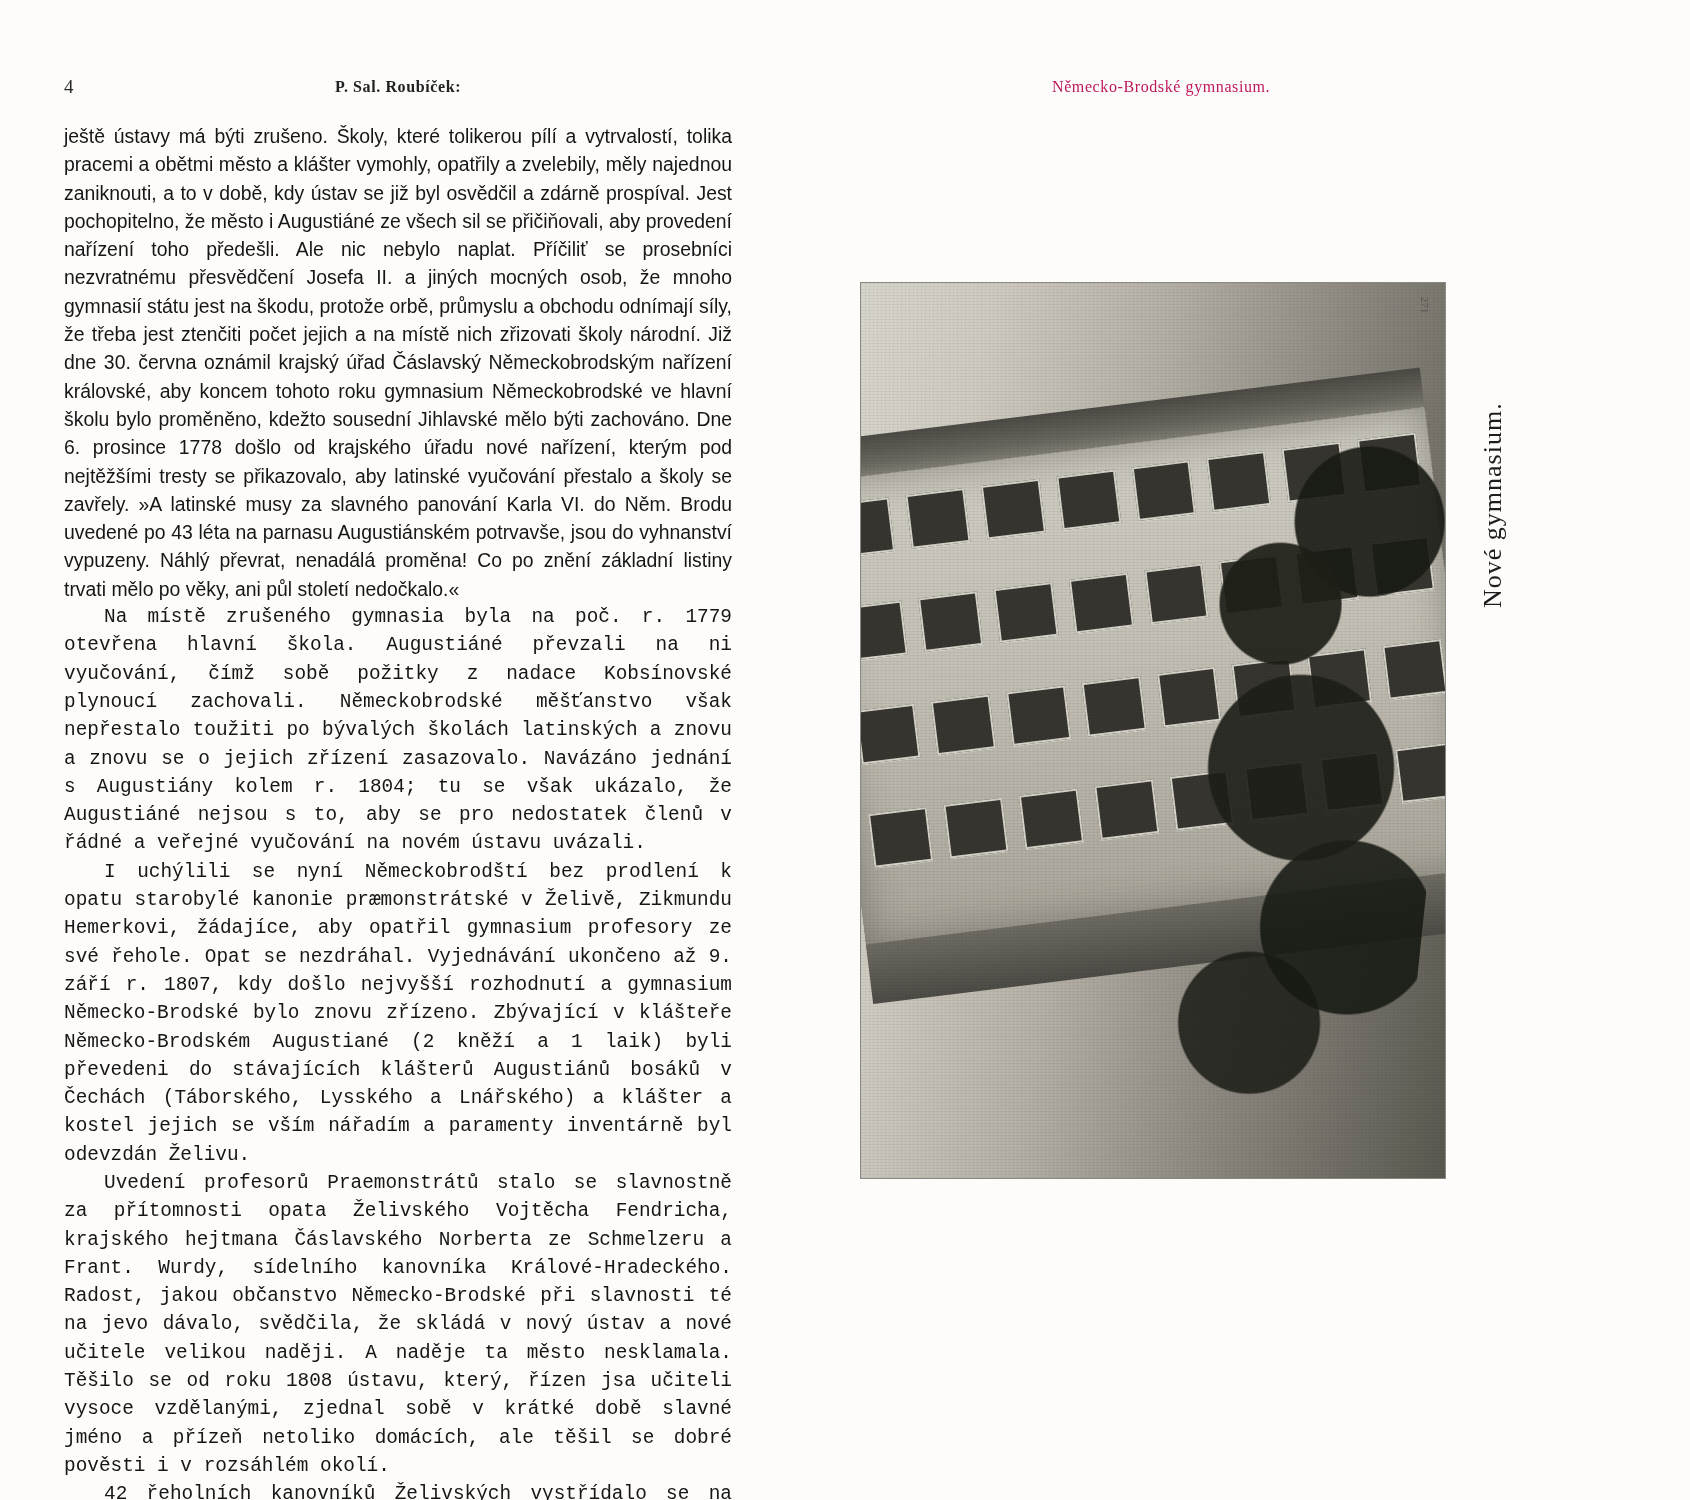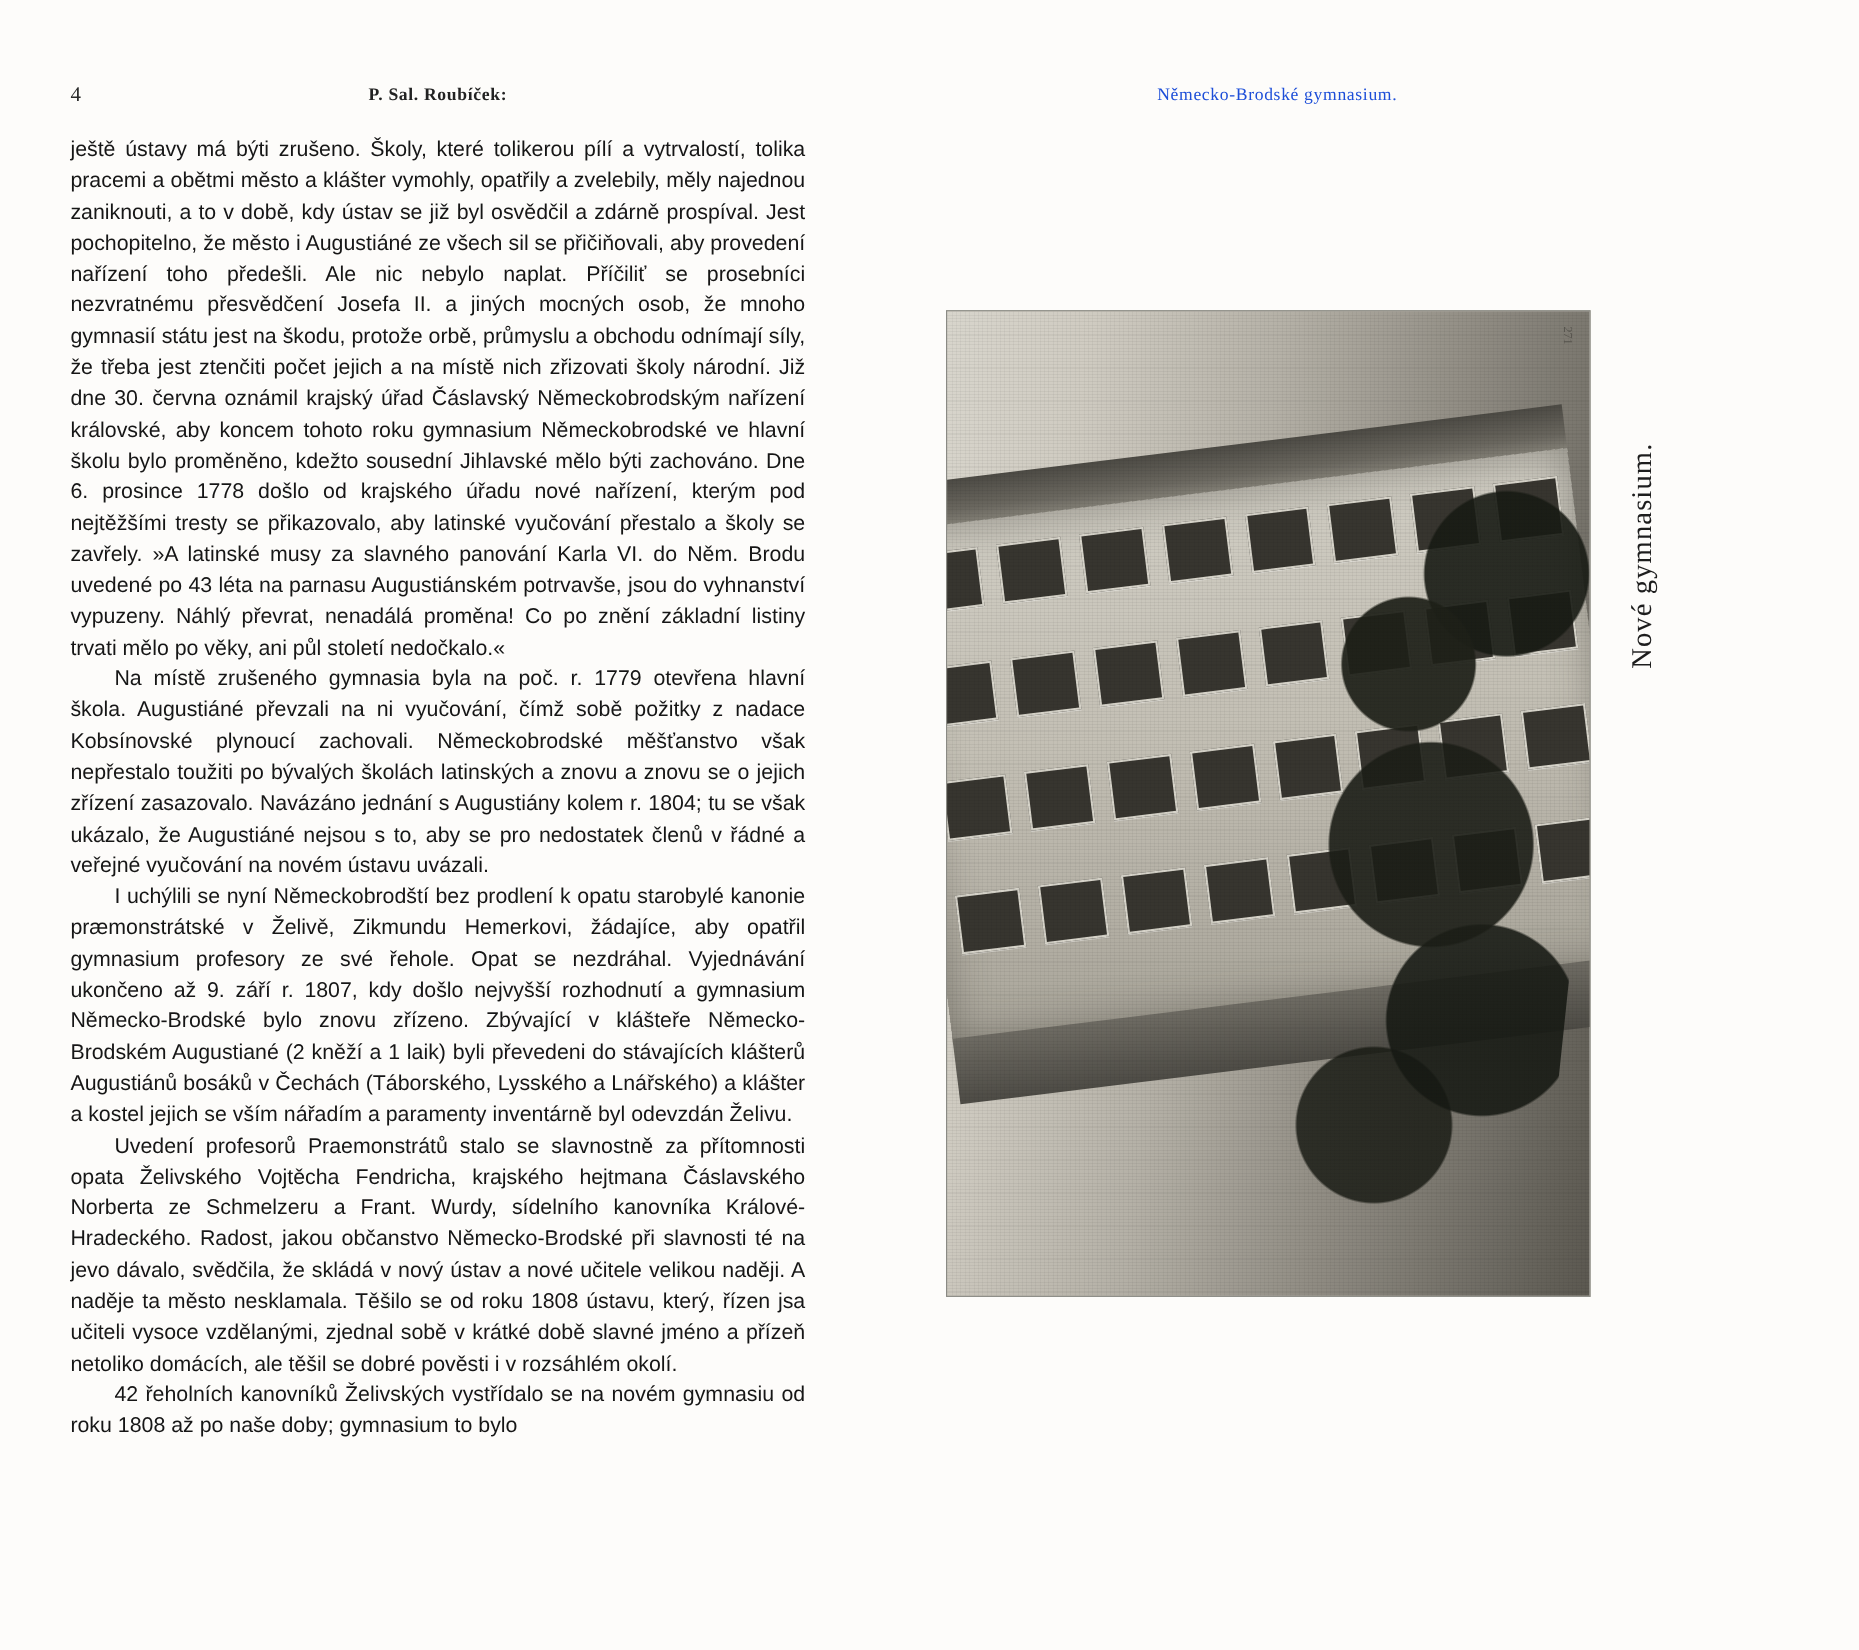--- a/index.html
+++ b/index.html
@@ -39,39 +39,40 @@
     font-family: "Liberation Serif", serif;
     color: #222;
   }
   .head-right {
     position: absolute;
     left: 1052px;
     top: 78px;
     font-size: 16px;
     letter-spacing: 0.6px;
     font-family: "Liberation Serif", serif;
-    color: #1d4ed8;
+    color: #be185d;
   }
   
   .textcol {
     position: absolute;
     left: 64px;
     top: 122px;
     width: 668px;
     font-family: "Liberation Sans", sans-serif;
     font-size: 19.4px;
     line-height: 28.3px;
     text-align: justify;
     color: #161616;
   }
   .textcol p {
     margin: 0;
   }
   .textcol p.indent {
     text-indent: 40px;
+    font-family: Liberation Mono, monospace;
   }
   
   .figure {
     position: absolute;
     left: 860px;
     top: 282px;
     width: 584px;
     height: 895px;
     border: 1px solid #8a8a84;
     background: #b9b6ad;

